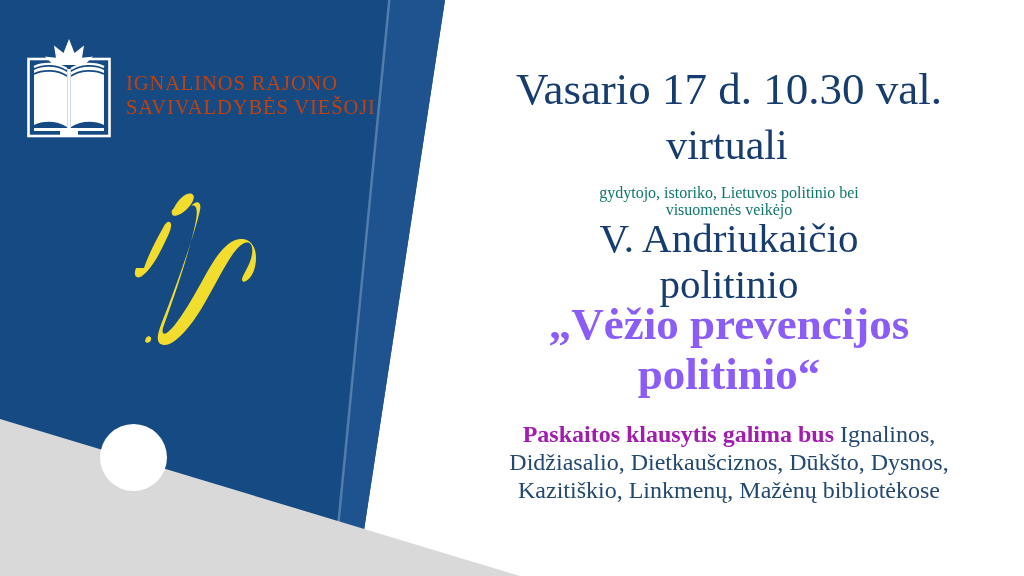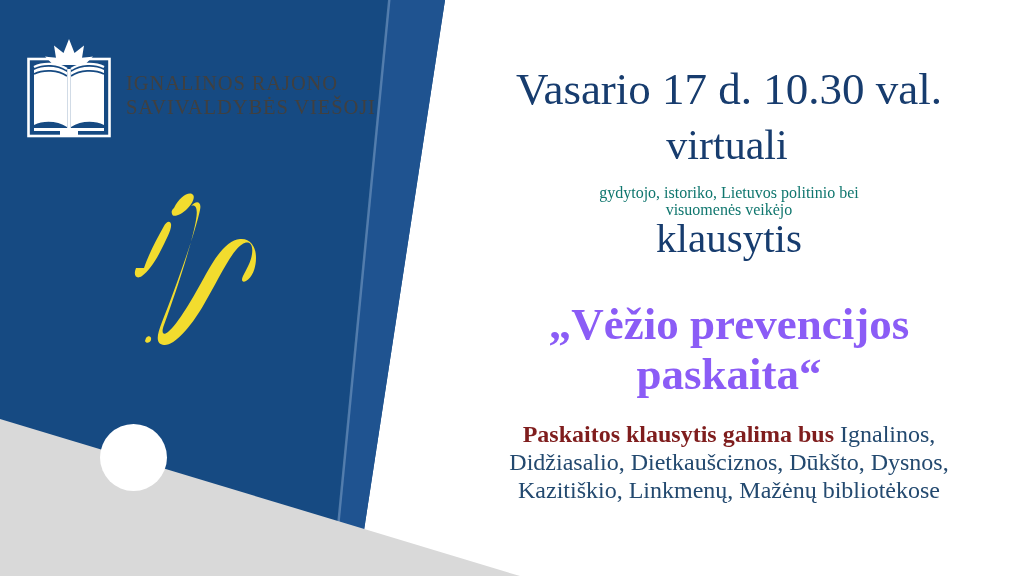--- a/index.html
+++ b/index.html
@@ -61,21 +61,21 @@
   
   .logo-block {
     position: absolute;
     left: 26px; top: 31px;
     display: flex;
     align-items: center;
     gap: 14px;
   }
   .logo-mark { width: 86px; height: 108px; display: block; flex: 0 0 auto; }
   .logo-text {
-    color: #404040;
+    color: #c2410c;
     line-height: 1.16;
     padding-top: 22px;
   }
   .logo-line1, .logo-line2 {
     font-size: 20.5px;
     letter-spacing: .9px;
     white-space: nowrap;
   }
   .logo-line3 {
     font-size: 21px;
@@ -118,21 +118,21 @@
     position: absolute; left: 0; right: 0; top: 300px;
     font-size: 45px; line-height: 1.1;
     font-weight: bold;
     color: #8b5cf6;
   }
   .t-where {
     position: absolute; left: 8px; right: 8px; top: 420px;
     font-size: 24px; line-height: 1.17;
     color: #23496F;
   }
-  .t-where b { font-weight: bold; color: #7f1d1d; }
+  .t-where b { font-weight: bold; color: #a21caf; }
 </style>
 </head>
 <body>
 
 <div id="poster">
 
   <div class="bg-layer">
     <div class="blue-panel"></div>
     <div class="blue-panel-light"></div>
     <div class="blue-hairline"></div>
@@ -183,26 +183,27 @@
     <div class="t-virtuali">
       <div class="line">virtuali</div>
     </div>
 
     <div class="t-sub">
       <div class="line">gydytojo, istoriko, Lietuvos politinio bei</div>
       <div class="line">visuomenės veikėjo</div>
     </div>
 
     <div class="t-speaker">
-      <div class="line">klausytis</div>
+      <div class="line">V. Andriukaičio</div>
+      <div class="line">politinio</div>
     </div>
 
     <div class="t-title">
       <div class="line">„Vėžio prevencijos</div>
-      <div class="line">paskaita“</div>
+      <div class="line">politinio“</div>
     </div>
 
     <div class="t-where">
       <div class="line"><b>Paskaitos klausytis galima bus </b><span>Ignalinos,</span></div>
       <div class="line">Didžiasalio, Dietkaušciznos, Dūkšto, Dysnos,</div>
       <div class="line">Kazitiškio, Linkmenų, Mažėnų bibliotėkose</div>
     </div>
 
   </div>
 </div>

